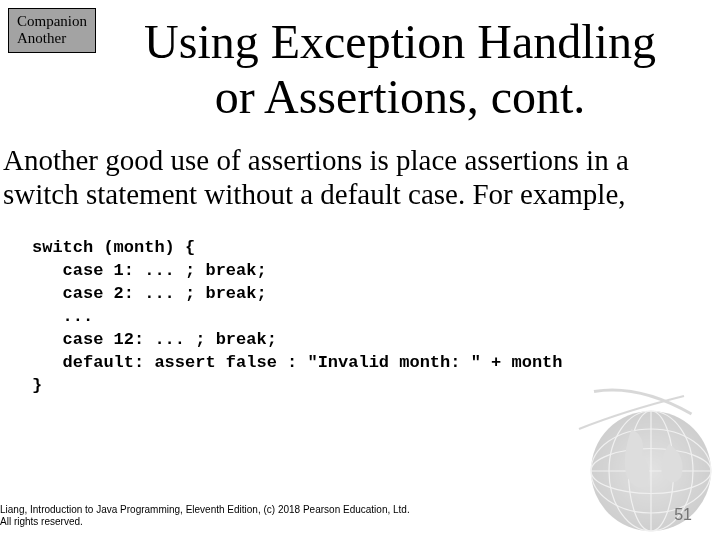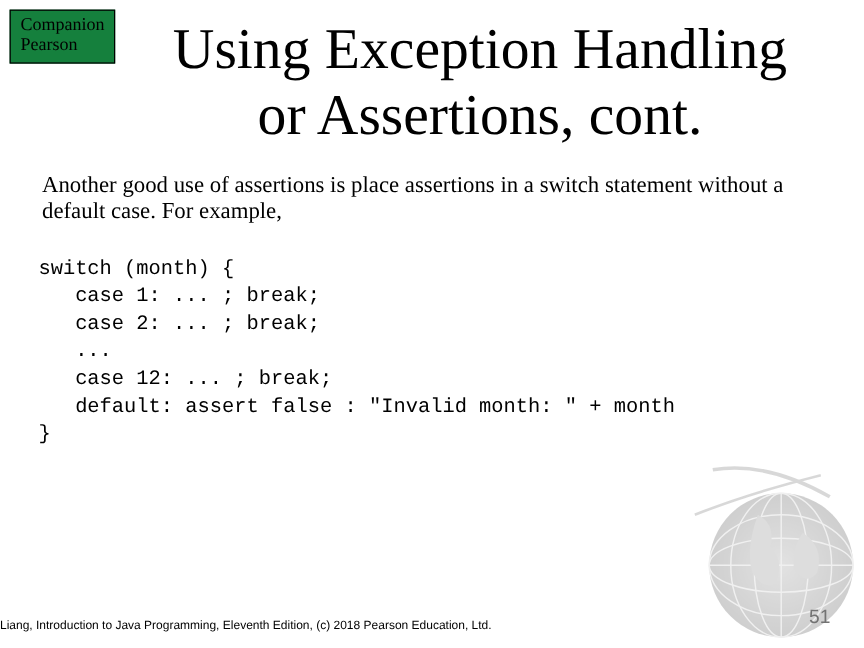--- a/index.html
+++ b/index.html
@@ -12,40 +12,40 @@
     overflow: hidden;
   }
   .companion-box {
     position: absolute;
     top: 8px;
     left: 8px;
     border: 1px solid #000;
     padding: 4px 8px;
     font-size: 15px;
     line-height: 1.15;
-    background: #15803d;
+    background: #a3a3a3;
   }
   .title {
     text-align: center;
     font-size: 48px;
     font-weight: normal;
     margin-top: 14px;
     margin-left: 120px;
     margin-right: 40px;
     line-height: 1.15;
   }
   .body-text {
-    font-size: 19px;
-    margin: 20px 20px 0 35px;
+    font-size: 29px;
+    margin: 20px 20px 0 3px;
     line-height: 1.15;
   }
   .code {
     font-family: "Courier New", Courier, monospace;
     font-size: 17px;
-    font-weight: normal;
+    font-weight: bold;
     margin: 26px 20px 0 32px;
     white-space: pre;
     line-height: 1.35;
   }
   .footer {
     position: absolute;
     bottom: 12px;
     left: 0;
     right: 0;
     text-align: left;
@@ -70,21 +70,21 @@
     height: 150px;
     opacity: 0.28;
     pointer-events: none;
   }
 </style>
 </head>
 <body>
 
 <div class="companion-box">
   <div>Companion</div>
-  <div>Pearson</div>
+  <div>Another</div>
 </div>
 
 <h1 class="title">Using Exception Handling or Assertions, cont.</h1>
 
 <p class="body-text">Another good use of assertions is place assertions in a switch statement without a default case. For example,</p>
 
 <pre class="code">switch (month) {
    case 1: ... ; break;
    case 2: ... ; break;
    ...
@@ -107,15 +107,16 @@
   <line x1="18" y1="58" x2="98" y2="58" stroke="#ccc" stroke-width="0.8"></line>
   <line x1="58" y1="18" x2="58" y2="98" stroke="#ccc" stroke-width="0.8"></line>
   <path d="M 45 30 Q 55 35 52 48 Q 60 55 55 68 Q 48 72 42 62 Q 38 50 45 30 Z" fill="#888"></path>
   <path d="M 70 40 Q 82 48 78 62 Q 72 70 65 60 Q 64 48 70 40 Z" fill="#888"></path>
   <path d="M 20 5 Q 50 0 85 20" fill="none" stroke="#777" stroke-width="2"></path>
   <path d="M 10 30 Q 40 18 80 8" fill="none" stroke="#777" stroke-width="1.5"></path>
 </svg>
 
 <div class="footer">
   <div>Liang, Introduction to Java Programming, Eleventh Edition, (c) 2018 Pearson Education, Ltd.</div>
+  <div>All rights reserved.</div>
 </div>
 
 <div class="page-num">51</div>
 
 </body></html>

